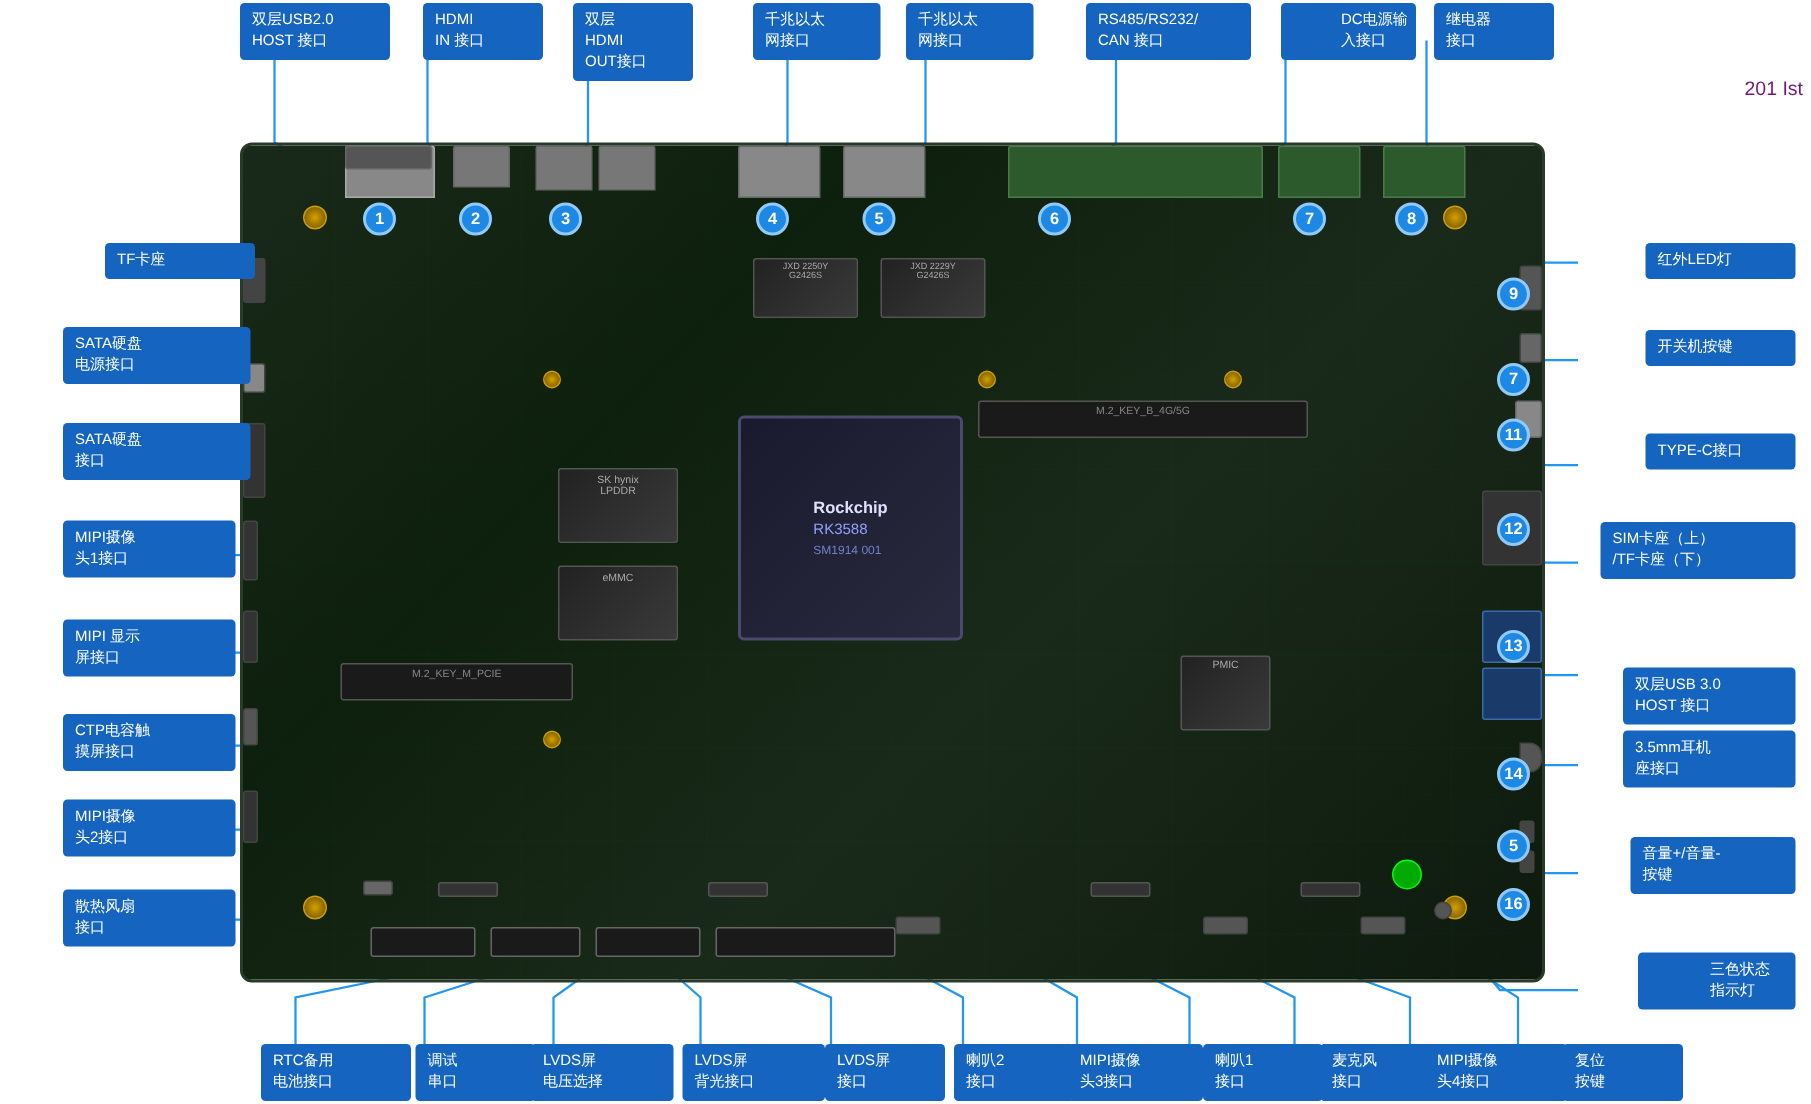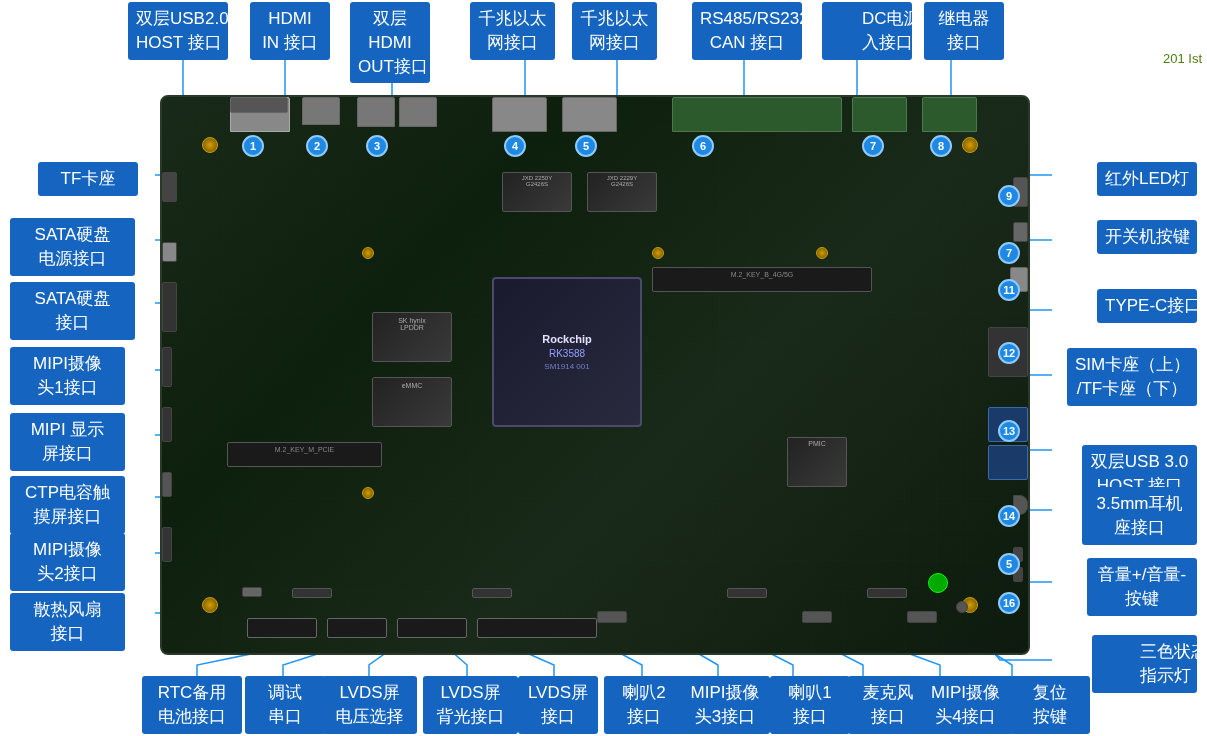--- a/index.html
+++ b/index.html
@@ -40,28 +40,28 @@
       background: 
         repeating-linear-gradient(0deg, transparent, transparent 30px, rgba(0,80,0,0.05) 30px, rgba(0,80,0,0.05) 31px),
         repeating-linear-gradient(90deg, transparent, transparent 30px, rgba(0,80,0,0.05) 30px, rgba(0,80,0,0.05) 31px);
     }
 
     
     .label-box {
       position: absolute;
       background: #1565c0;
       color: white;
-      font-size: 17px;
+      font-size: 10px;
       font-weight: 500;
-      text-align: center;
       padding: 5px 8px;
       border-radius: 3px;
       line-height: 1.4;
       white-space: nowrap;
       min-width: 80px;
+      margin-left: 32px;
     }
 
     
     #lines-svg {
       position: absolute;
       top: 0; left: 0;
       width: 1207px;
       height: 736px;
       pointer-events: none;
     }
@@ -242,21 +242,21 @@
 
     <div class="comp" style="left:0;top:310px;width:10px;height:35px;background:#333;"></div>
 
     <div class="comp" style="left:0;top:375px;width:10px;height:25px;background:#555;"></div>
 
     <div class="comp" style="left:0;top:430px;width:10px;height:35px;background:#333;"></div>
 
     <div class="comp" style="left:80px;top:490px;width:20px;height:10px;background:#666;"></div>
 
     <div class="comp chip" style="left:330px;top:180px;width:150px;height:150px;border-radius:4px;background:linear-gradient(135deg,#1a1a2e,#2a2a3e);border:2px solid #4a4a6e;display:flex;align-items:center;justify-content:center;flex-direction:column;">
-      <div style="color:#c0c0ff;font-size:10px;text-align:center;line-height:1.4;">
+      <div style="color:#c0c0ff;font-size:10px;line-height:1.4;">
         <div style="color:#e0e0ff;font-size:11px;font-weight:bold;">Rockchip</div>
         <div style="color:#90a0ff;font-size:10px;">RK3588</div>
         <div style="color:#7080cc;font-size:8px;">SM1914 001</div>
       </div>
     </div>
 
     <div class="comp chip" style="left:210px;top:215px;width:80px;height:50px;border-radius:2px;">
       <div style="color:#aaa;font-size:7px;padding:4px;text-align:center;">SK hynix<br>LPDDR</div>
     </div>
 
@@ -365,13 +365,13 @@
 <div class="label-box" style="position:absolute;bottom:2px;left:322px;width:95px;">LVDS屏<br>电压选择</div>
 <div class="label-box" style="position:absolute;bottom:2px;left:423px;width:95px;">LVDS屏<br>背光接口</div>
 <div class="label-box" style="position:absolute;bottom:2px;left:518px;width:80px;">LVDS屏<br>接口</div>
 <div class="label-box" style="position:absolute;bottom:2px;left:604px;width:75px;">喇叭2<br>接口</div>
 <div class="label-box" style="position:absolute;bottom:2px;left:680px;width:90px;">MIPI摄像<br>头3接口</div>
 <div class="label-box" style="position:absolute;bottom:2px;left:770px;width:75px;">喇叭1<br>接口</div>
 <div class="label-box" style="position:absolute;bottom:2px;left:848px;width:75px;">麦克风<br>接口</div>
 <div class="label-box" style="position:absolute;bottom:2px;left:918px;width:95px;">MIPI摄像<br>头4接口</div>
 <div class="label-box" style="position:absolute;bottom:2px;left:1010px;width:70px;">复位<br>按键</div>
 
-<div id="bottom-right-text" style="position:absolute;bottom:670px;right:5px;font-size:13px;color:#4d7c0f;">201 Ist</div>
+<div id="bottom-right-text" style="position:absolute;bottom:670px;right:5px;font-size:13px;color:#701a75;">201 Ist</div>
 
 </body></html>

